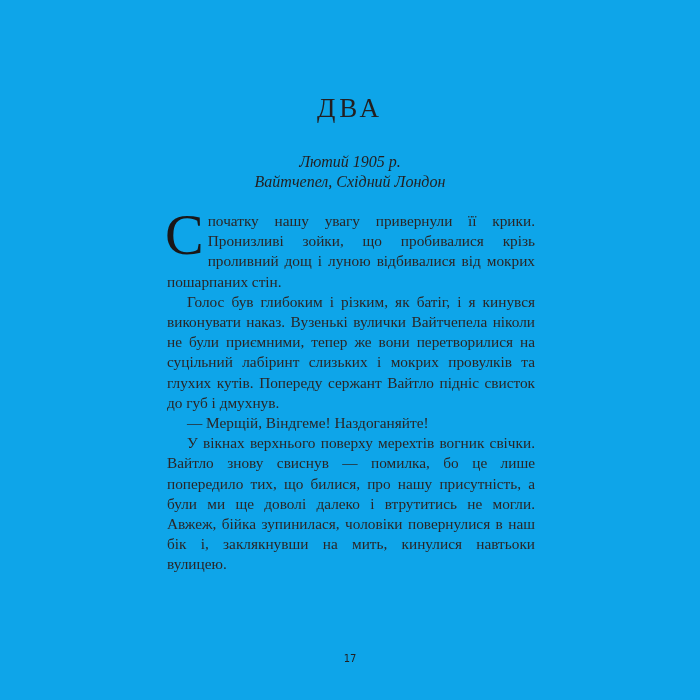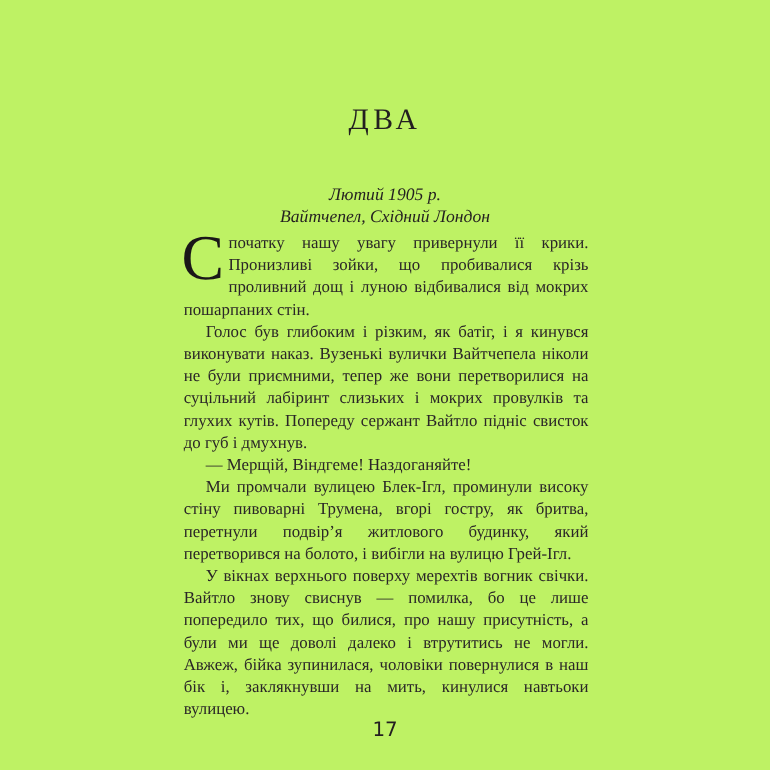--- a/index.html
+++ b/index.html
@@ -1,61 +1,60 @@
 <!DOCTYPE html>
 <html><head>
 <meta charset="utf-8">
 <style>
   html, body { margin: 0; padding: 0; background: #ffffff; }
   body { width: 700px; height: 700px; position: relative; overflow: hidden; }
   .page {
     position: absolute; left: 0; top: 0; width: 700px; height: 700px;
-    background: #bef264; color: #231f20;
+    background: #0ea5e9; color: #231f20;
     font-family: "Liberation Serif", "DejaVu Serif", serif;
   }
   .chapter-title {
     position: absolute; left: 0; width: 700px; top: 93px;
     text-align: center; font-size: 27px; letter-spacing: 4px;
     color: #231f20;
   }
   .epigraph {
     position: absolute; left: 0; width: 700px; top: 152px;
-    text-align: center; font-style: italic; font-size: 16px; line-height: 20px; margin-top: 16px;
+    text-align: center; font-style: italic; font-size: 16px; line-height: 20px;
   }
   .body-text {
     position: absolute; left: 167px; top: 211px; width: 368px;
     font-size: 15.3px; line-height: 20.2px; text-align: justify;
     color: #2a2627;
   }
   .body-text p { margin: 0; text-indent: 20px; }
   .body-text p.first { text-indent: 0; }
   .dropcap {
     float: left; font-size: 58px; line-height: 44px; height: 42px;
     margin: 2px 4px 0 -2px; color: #1a1718;
   }
   .page-number {
     position: absolute; left: 0; width: 700px; top: 653px;
     text-align: center; font-family: "DejaVu Sans", "Liberation Sans", sans-serif;
-    font-size: 18px; color: #231f20;
+    font-size: 10px; color: #231f20;
   }
 </style>
 </head>
 <body>
 
 <div class="page">
   <div class="chapter-title">ДВА</div>
 
   <div class="epigraph">
     <div>Лютий 1905 р.</div>
     <div>Вайтчепел, Східний Лондон</div>
   </div>
 
   <div class="body-text">
     <p class="first"><span class="dropcap">С</span><span>початку нашу увагу привернули її крики. Пронизливі зойки, що пробивалися крізь проливний дощ і луною відбивалися від мокрих пошарпаних стін.</span></p>
     <p>Голос був глибоким і різким, як батіг, і я кинувся виконувати наказ. Вузенькі вулички Вайтчепела ніколи не були приємними, тепер же вони перетворилися на суцільний лабіринт слизьких і мокрих провулків та глухих кутів. Попереду сержант Вайтло підніс свисток до губ і дмухнув.</p>
     <p>— Мерщій, Віндгеме! Наздоганяйте!</p>
-    <p>Ми промчали вулицею Блек-Ігл, проминули високу стіну пивоварні Трумена, вгорі гостру, як бритва, перетнули подвір’я житлового будинку, який перетворився на болото, і вибігли на вулицю Грей-Ігл.</p>
     <p>У вікнах верхнього поверху мерехтів вогник свічки. Вайтло знову свиснув — помилка, бо це лише попередило тих, що билися, про нашу присутність, а були ми ще доволі далеко і втрутитись не могли. Авжеж, бійка зупинилася, чоловіки повернулися в наш бік і, заклякнувши на мить, кинулися навтьоки вулицею.</p>
 
   </div>
 
   <div class="page-number">17</div>
 </div>
 
 </body></html>

